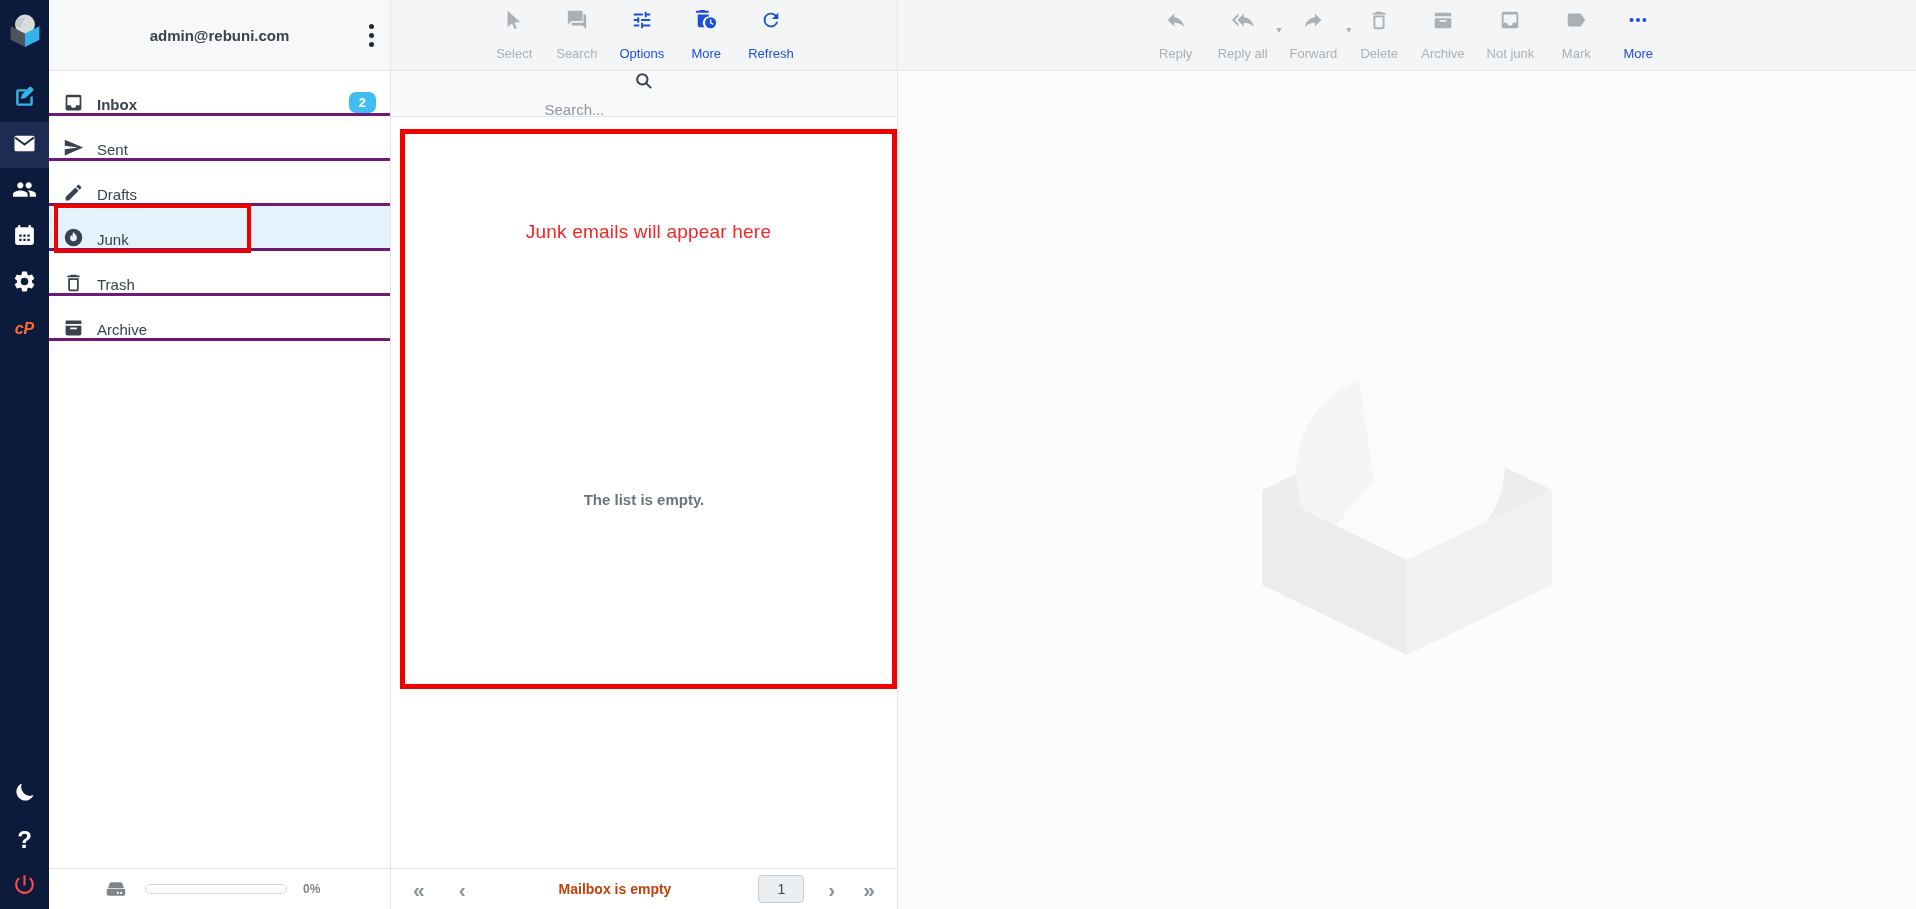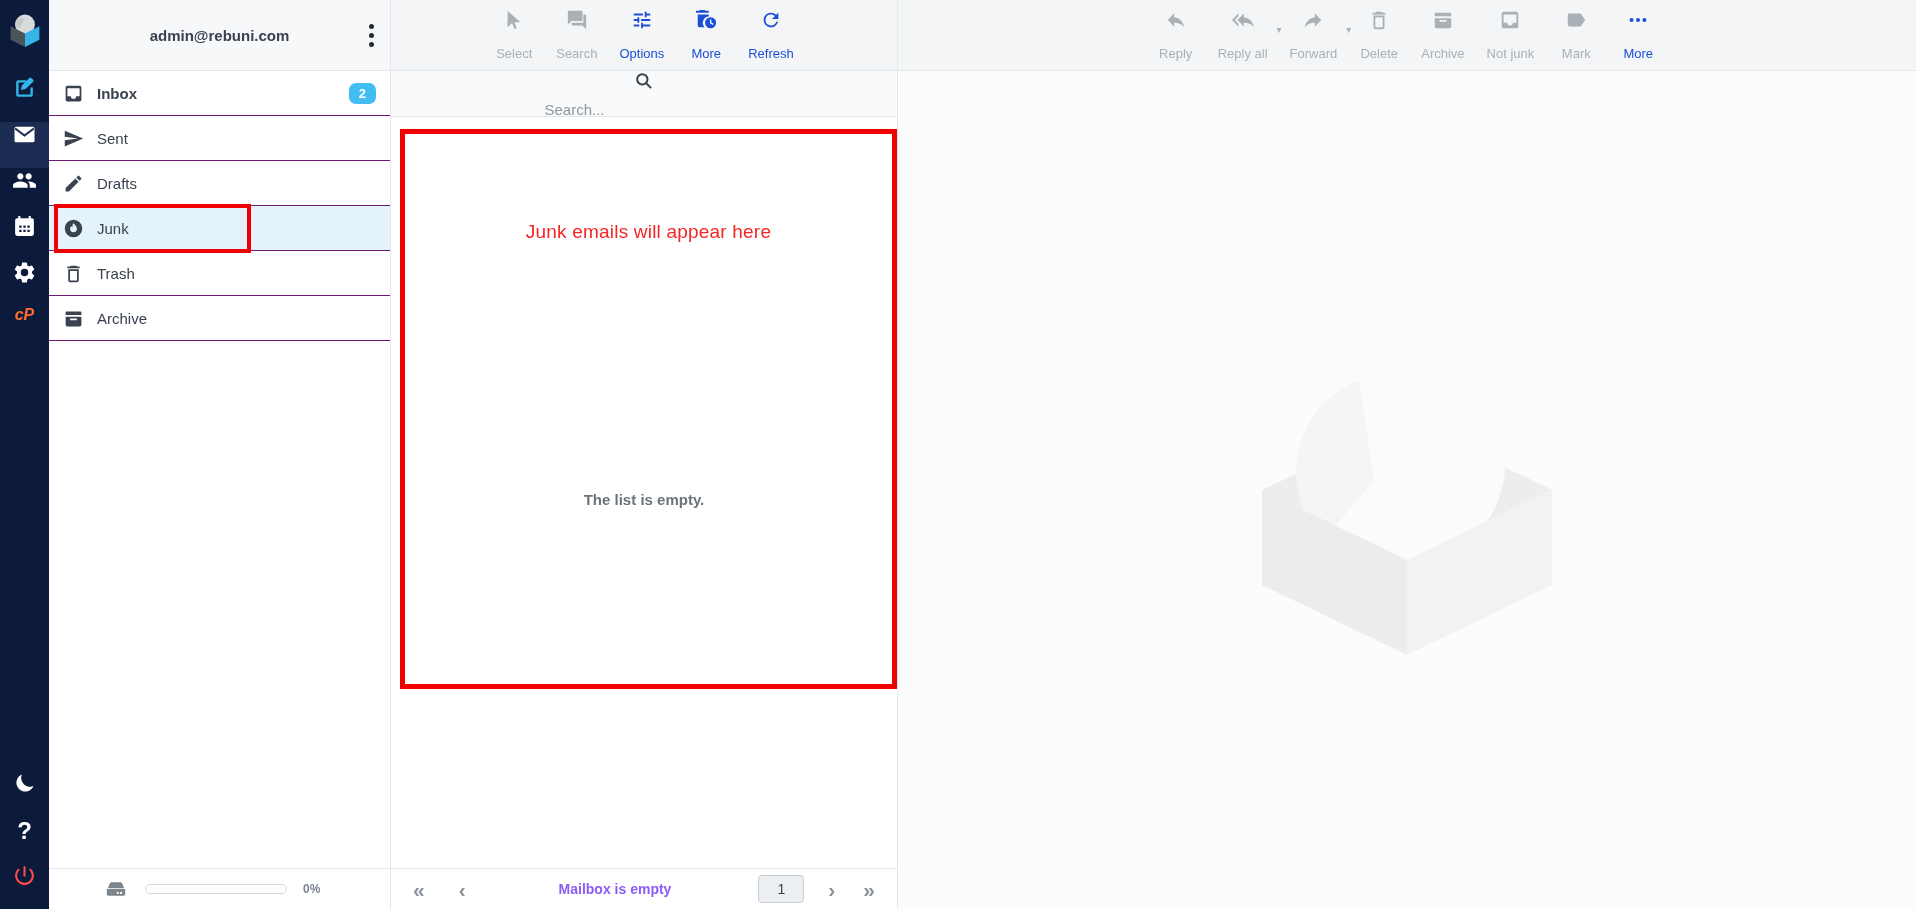--- a/index.html
+++ b/index.html
@@ -3,37 +3,37 @@
 <meta charset="utf-8">
 <style>
   * { box-sizing: border-box; margin: 0; padding: 0; }
   html,body { background:#fff; }
   body { font-family: "Liberation Sans", sans-serif; }
   .app { width:1916px; height:909px; display:flex; overflow:hidden; background:#fff; }
 
   
   .rail { width:49px; background:#0c1b3c; display:flex; flex-direction:column; align-items:center; flex-shrink:0; }
   .rail-logo { width:49px; height:58px; display:flex; align-items:center; justify-content:center; }
-  .rail-btn { width:49px; height:46px; display:flex; justify-content:center; color:#fff; cursor:pointer; }
+  .rail-btn { width:49px; height:46px; display:flex; align-items:center; justify-content:center; color:#fff; cursor:pointer; }
   .rail-btn svg { width:25px; height:25px; fill:currentColor; }
   .rail-btn.compose { color:#35b4e9; margin-top:18px; }
   .rail-btn.active { background:#1d2c52; }
   .rail-spacer { flex:1; }
   .cp-logo { color:#ff6c2c; font-weight:bold; font-size:16px; font-style:italic; }
   .rail-btn.power { color:#ff4b4b; }
   .help-glyph { font-size:24px; font-weight:bold; color:#fff; }
 
   
   .folders { width:342px; flex-shrink:0; border-right:1px solid #e4e7e9; display:flex; flex-direction:column; position:relative; background:#fff; }
   .folders-header { height:71px; flex-shrink:0; background:#f6f8f9; border-bottom:1px solid #e4e7e9; display:flex; align-items:center; justify-content:center; position:relative; }
   .account-title { font-size:15px; font-weight:bold; color:#39424e; }
   .kebab { position:absolute; right:14px; top:22px; display:flex; flex-direction:column; gap:4px; cursor:pointer; padding:2px; }
   .kebab i { width:5px; height:5px; border-radius:50%; background:#222a33; }
   .frows { list-style:none; }
-  .frow { height:45px; display:flex; align-items:center; padding:0 14px; gap:13px; border-bottom:1px solid #701a75; cursor:pointer; background:#fff; }
+  .frow { height:45px; display:flex; align-items:flex-end; padding:0 14px; gap:13px; border-bottom:3px solid #701a75; cursor:pointer; background:#fff; }
   .frow .ficon { width:21px; height:21px; color:#39424e; display:flex; }
   .frow .ficon svg { width:21px; height:21px; fill:currentColor; }
   .frow .flabel { font-size:15px; color:#39424e; }
   .frow.bold .flabel { font-weight:bold; }
   .frow.selected { background:#e4f2fb; }
   .badge { margin-left:auto; background:#42bdf2; color:#fff; font-size:13px; font-weight:bold; border-radius:7px; padding:4px 10px; line-height:1; }
   .folders-footer { margin-top:auto; height:41px; flex-shrink:0; border-top:1px solid #e4e7e9; display:flex; align-items:center; padding-left:54px; gap:16px; background:#fff; }
   .disk-icon svg { width:26px; height:26px; fill:#7d858d; display:block; }
   .quota-bar { width:142px; height:10px; border:1px solid #d5d9dd; border-radius:6px; background:#fff; }
   .quota-pct { font-size:12px; font-weight:bold; color:#7d858d; }
@@ -53,21 +53,21 @@
   .search-input::placeholder { color:#8f969d; }
   .mail-scope svg { width:23px; height:23px; display:block; }
   .scope-caret svg { width:16px; height:16px; stroke:#2f3844; stroke-width:3; fill:none; display:block; }
   .list-body { flex:1; position:relative; background:#fff; }
   .list-outline { position:absolute; left:9px; top:12px; width:497px; height:560px; border:5px solid #f10000; pointer-events:none; z-index:5; }
   .junk-note { position:absolute; left:9px; top:104px; width:497px; text-align:center; color:#f42525; font-size:19px; letter-spacing:0.2px; }
   .empty-note { position:absolute; left:0; top:374px; width:100%; text-align:center; color:#6a737c; font-size:15px; font-weight:bold; }
   .list-footer { height:41px; flex-shrink:0; border-top:1px solid #e4e7e9; display:flex; align-items:center; padding:0 16px; background:#fff; }
   .pag-btn { color:#8c939a; font-size:21px; font-weight:bold; cursor:pointer; line-height:1; padding:0 6px; }
   .pag-btn.first { margin-right:22px; }
-  .pag-status { flex:1; text-align:center; font-size:14px; font-weight:bold; color:#8b5cf6; }
+  .pag-status { flex:1; text-align:center; font-size:14px; font-weight:bold; color:#c2410c; }
   .page-input { width:46px; height:28px; background:#eceff1; border:1px solid #c6ccd1; border-radius:4px; text-align:center; font-size:14px; color:#39424e; margin-right:18px; font-family:"Liberation Sans",sans-serif; }
   .pag-btn.last { margin-left:16px; }
 
   
   .content { flex:1; display:flex; flex-direction:column; background:#fcfcfd; }
   .content .toolbar { justify-content:center; }
   .content-body { flex:1; display:flex; align-items:center; justify-content:center; }
 </style>
 </head>
 <body>

